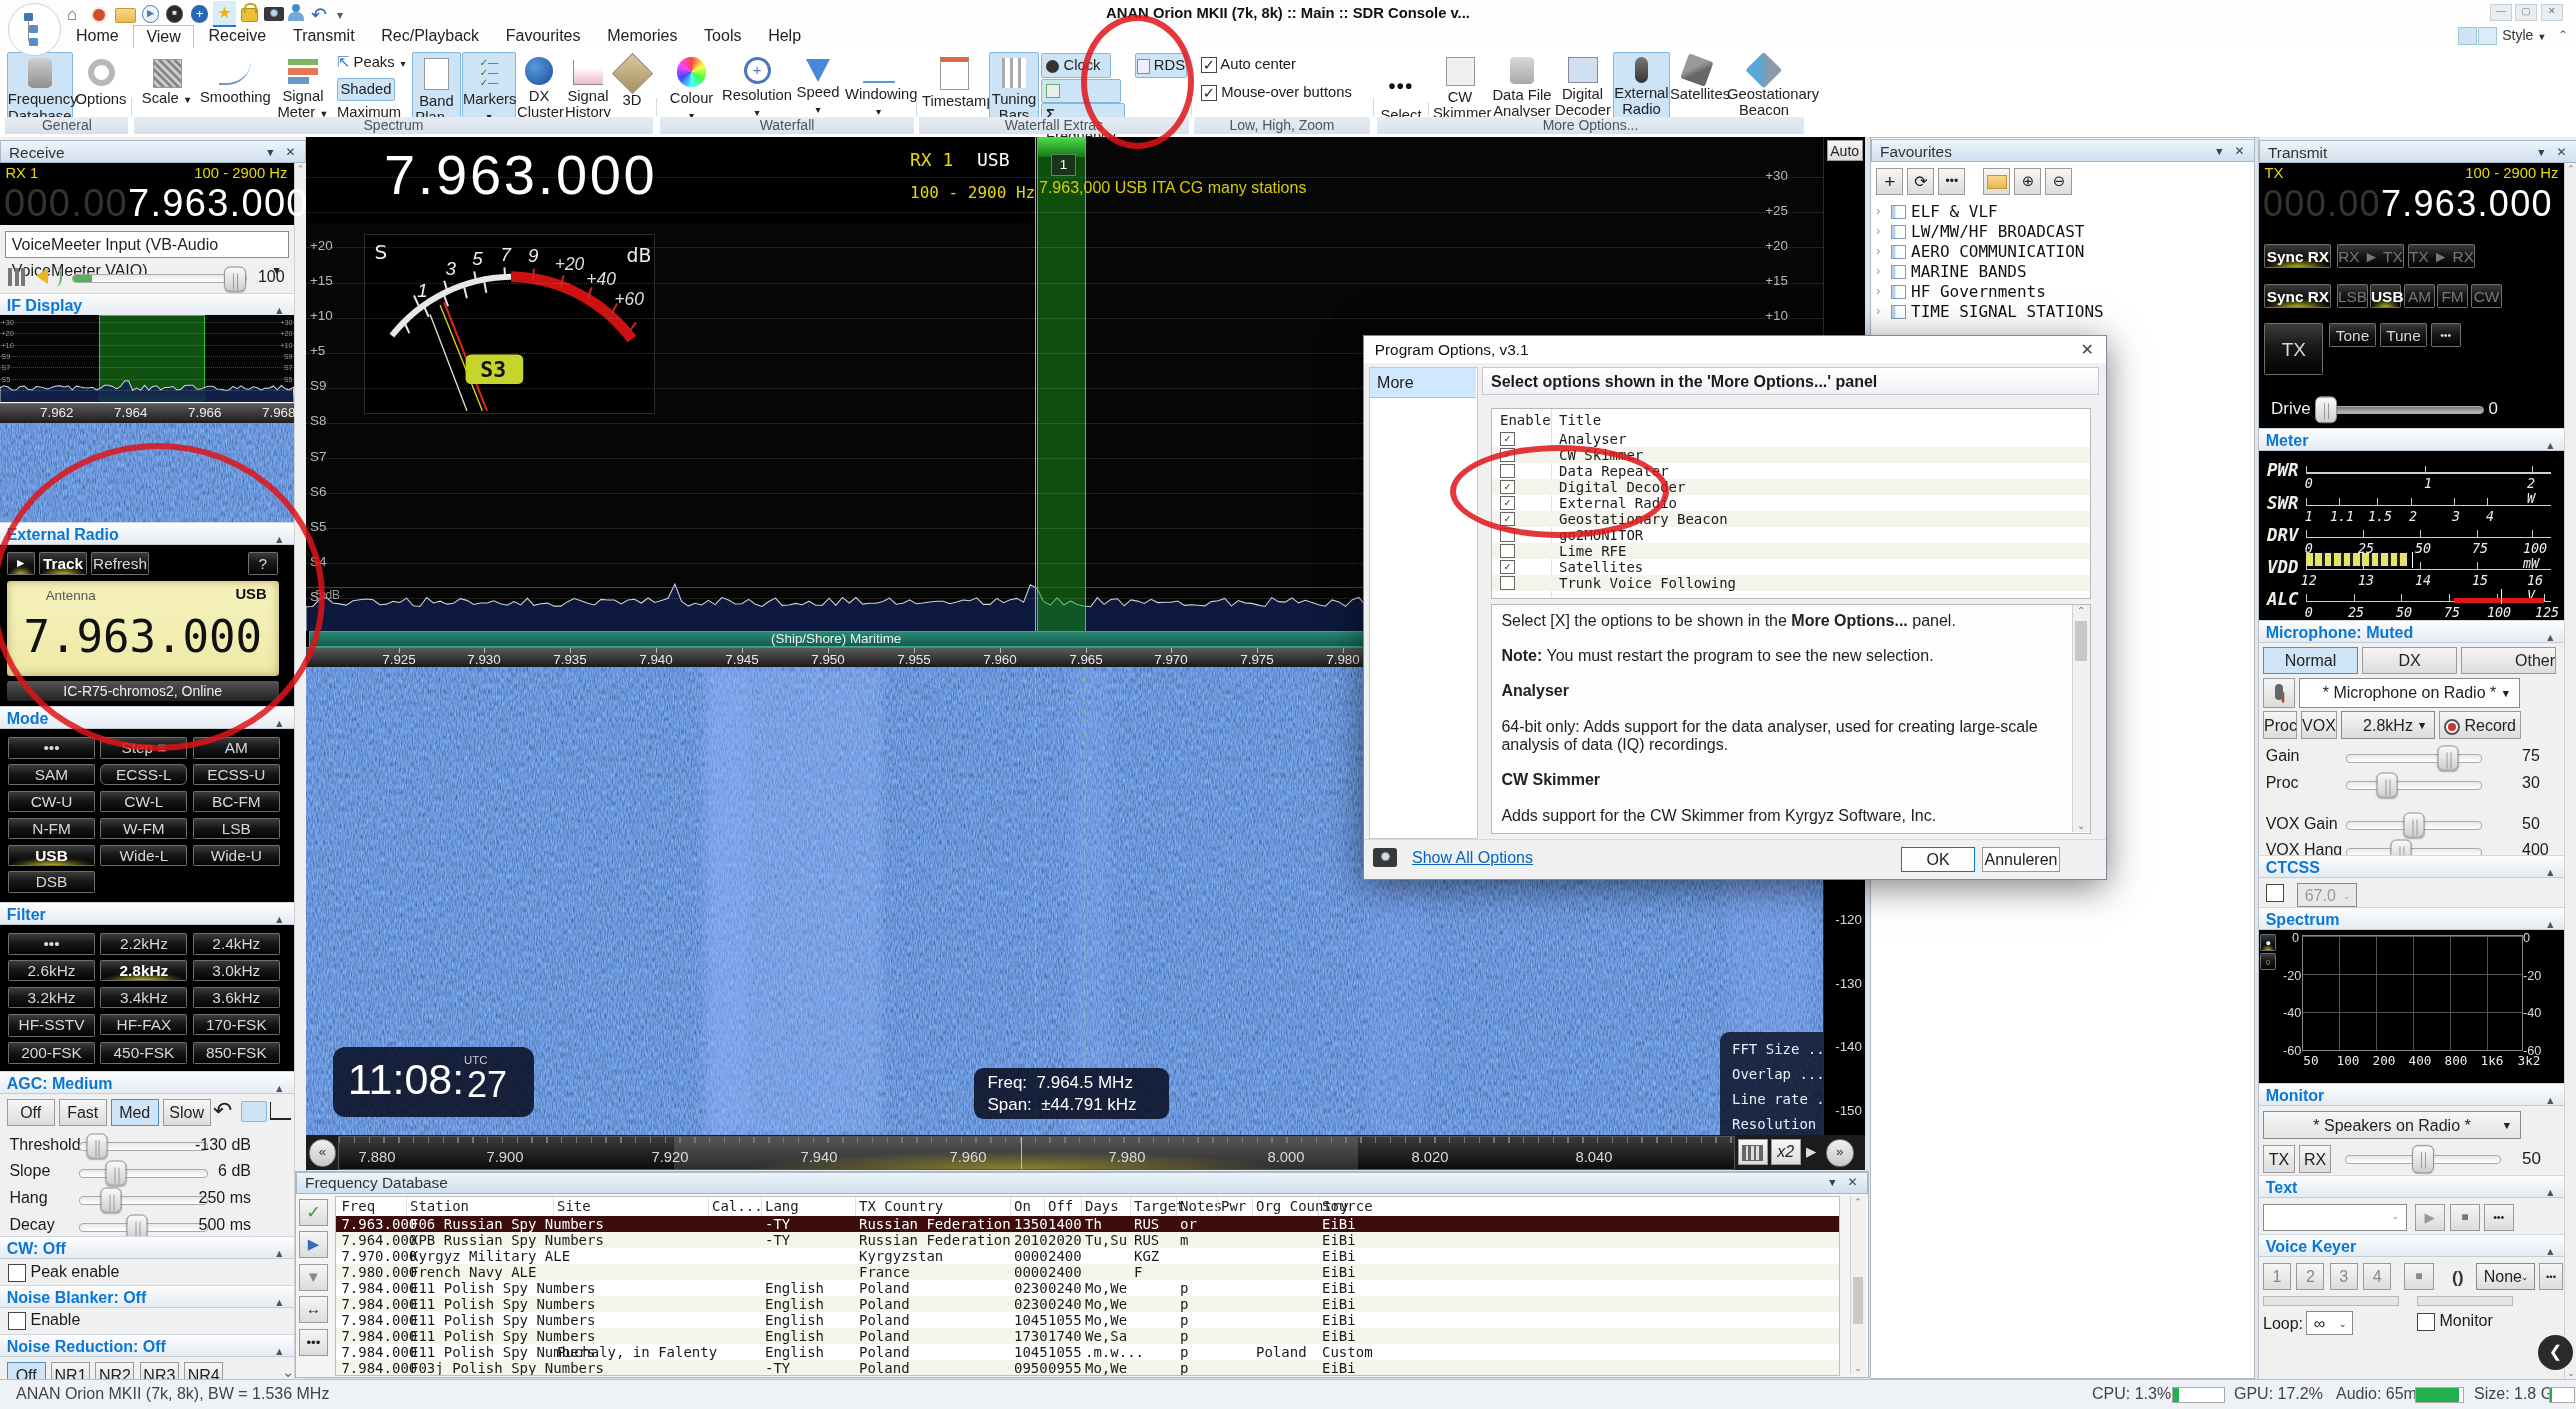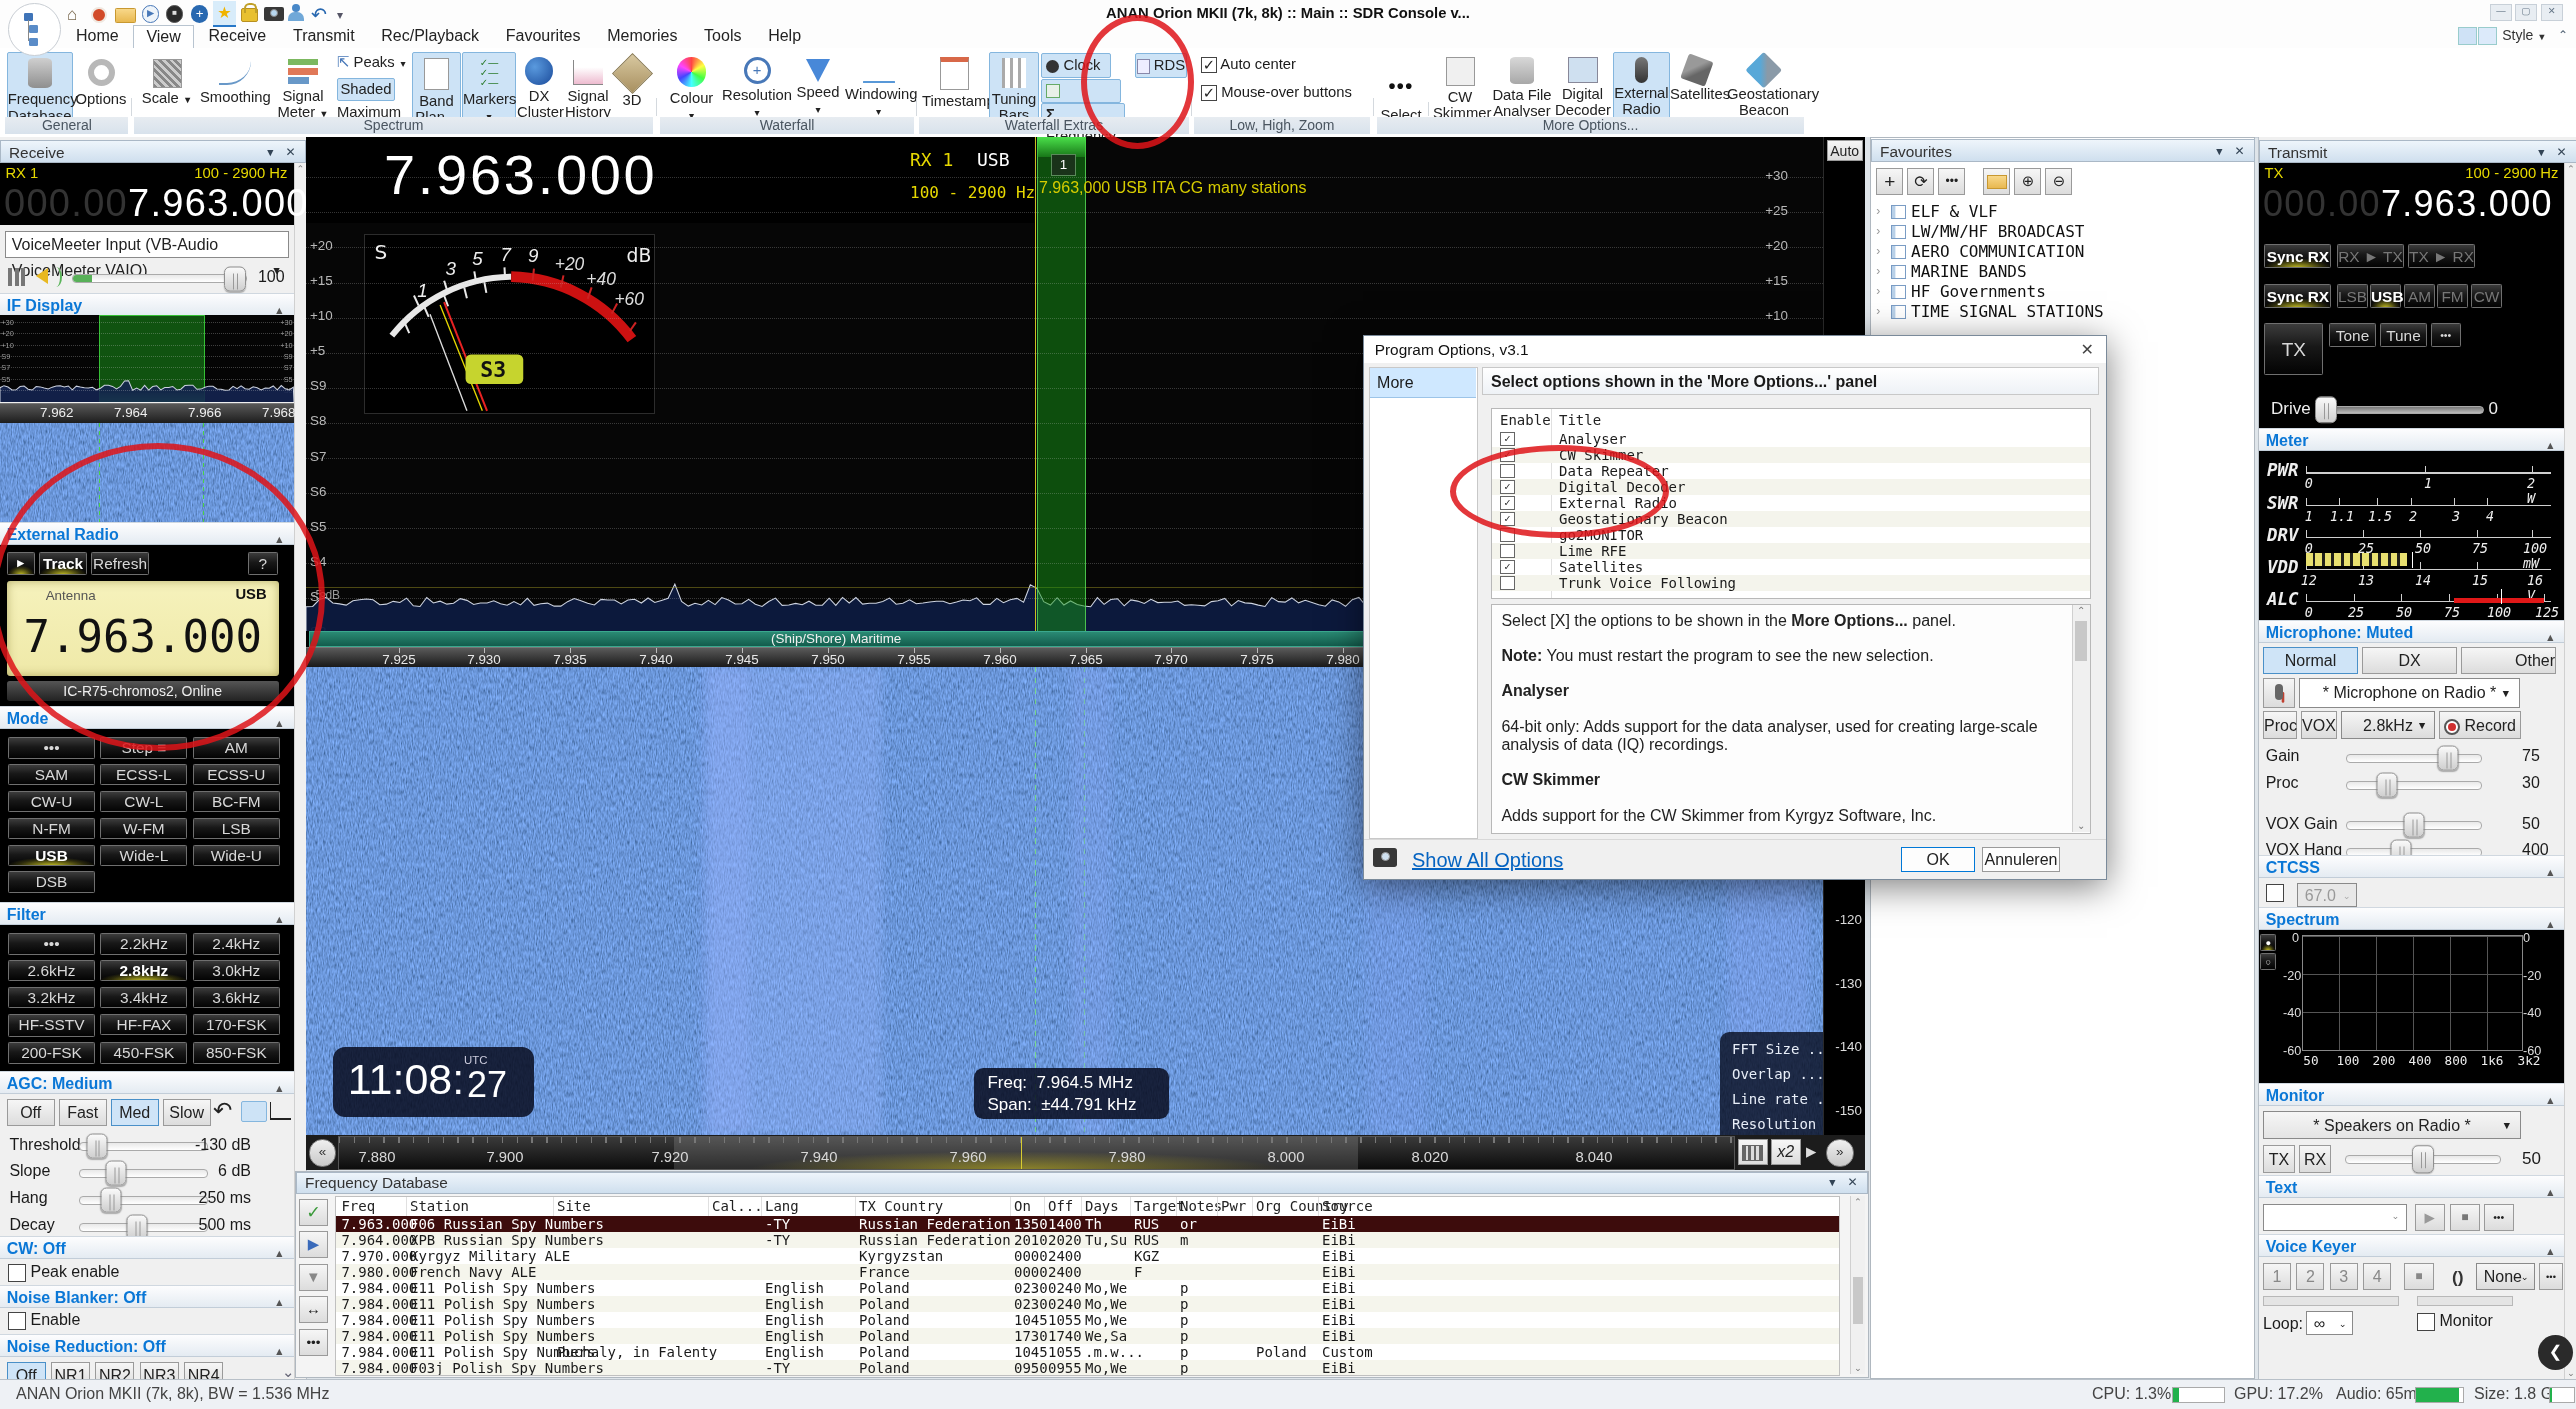--- a/index.html
+++ b/index.html
@@ -29,21 +29,21 @@
   .hl{background:#cde3f6;border:0.7px solid #84b6de;border-radius:2px;}
   .gsep{position:absolute;top:50px;bottom:21.5px;width:0.7px;background:#d4d9de;}
   .glabel{position:absolute;bottom:2.7px;font-size:14px;color:#4a5560;text-align:center;background:linear-gradient(#e7ecf1,#d8e2ec);height:17.4px;line-height:17.4px;}
   .redcircle{position:absolute;border:6px solid rgba(222,20,25,.85);border-radius:50%;z-index:600;pointer-events:none;}
   .scroll{background:#f0f0f0;border-left:0.7px solid #d0d0d0;}
   .mt-row{position:absolute;left:0;width:100%;}
   .mt-lab{position:absolute;left:8px;top:0;color:#eee;font-style:italic;font-weight:bold;font-size:17.4px;font-family:"DejaVu Sans Mono",monospace;}
   .mt-line{position:absolute;left:47px;width:245px;height:1.3px;background:#cfcfcf;top:12px;}
   .mt-t{position:absolute;width:1.3px;height:6.7px;background:#cfcfcf;top:-6.7px;}
   .mt-n{position:absolute;top:4px;color:#eee;font-style:italic;font-size:13.4px;font-family:"DejaVu Sans Mono",monospace;transform:translateX(-50%);}
-  .link{color:#0563c1;text-decoration:underline;font-size:20px;}
+  .link{color:#0563c1;text-decoration:underline;font-size:16px;}
   .dlgrow{height:16px;line-height:16px;font-size:14px;}
   .navlab{position:absolute;top:12px;color:#d8d8d8;font-size:14.8px;transform:translateX(-50%);}
   .fft{color:#e8eef8;font-size:14px;line-height:25px;white-space:pre;}
   .axl{position:absolute;color:#b8b8b8;font-size:13.4px;}
   .wfstreak{position:absolute;top:0;bottom:0;filter:blur(4.7px);}
 </style>
 </head>
 <body>
 
 <svg width="0" height="0" style="position:absolute">
@@ -349,21 +349,21 @@
     </div>
   </div>
 
   <div class="phdr abs" style="left:0;top:569px;width:294px;height:23px;"><span>Mode</span><span class="carat">▲</span></div>
   <div class="abs" style="left:0;top:592px;width:294px;height:173px;background:#000;">
     <div id="modeGrid" class="abs" style="left:8px;top:8px;display:grid;grid-template-columns:repeat(3,87px);gap:5.4px;">
         <div class="dk" style="height: 21.5px; line-height: 20px;">•••</div>
         <div class="dk" style="height: 21.5px; line-height: 20px;">Step ≡</div>
         <div class="dk" style="height: 21.5px; line-height: 20px;">AM</div>
         <div class="dk" style="height: 21.5px; line-height: 20px;">SAM</div>
-        <div class="dk" style="height: 21.5px; line-height: 20px;">ECSS-L</div>
+        <div class="dk" style="height: 21.5px; line-height: 20px; border-radius: 6px;">ECSS-L</div>
         <div class="dk" style="height: 21.5px; line-height: 20px;">ECSS-U</div>
         <div class="dk" style="height: 21.5px; line-height: 20px;">CW-U</div>
         <div class="dk" style="height: 21.5px; line-height: 20px;">CW-L</div>
         <div class="dk" style="height: 21.5px; line-height: 20px;">BC-FM</div>
         <div class="dk" style="height: 21.5px; line-height: 20px;">N-FM</div>
         <div class="dk" style="height: 21.5px; line-height: 20px;">W-FM</div>
         <div class="dk" style="height: 21.5px; line-height: 20px;">LSB</div>
         <div class="dk on" style="height: 21.5px; line-height: 20px;">USB</div>
         <div class="dk" style="height: 21.5px; line-height: 20px;">Wide-L</div>
         <div class="dk" style="height: 21.5px; line-height: 20px;">Wide-U</div>

